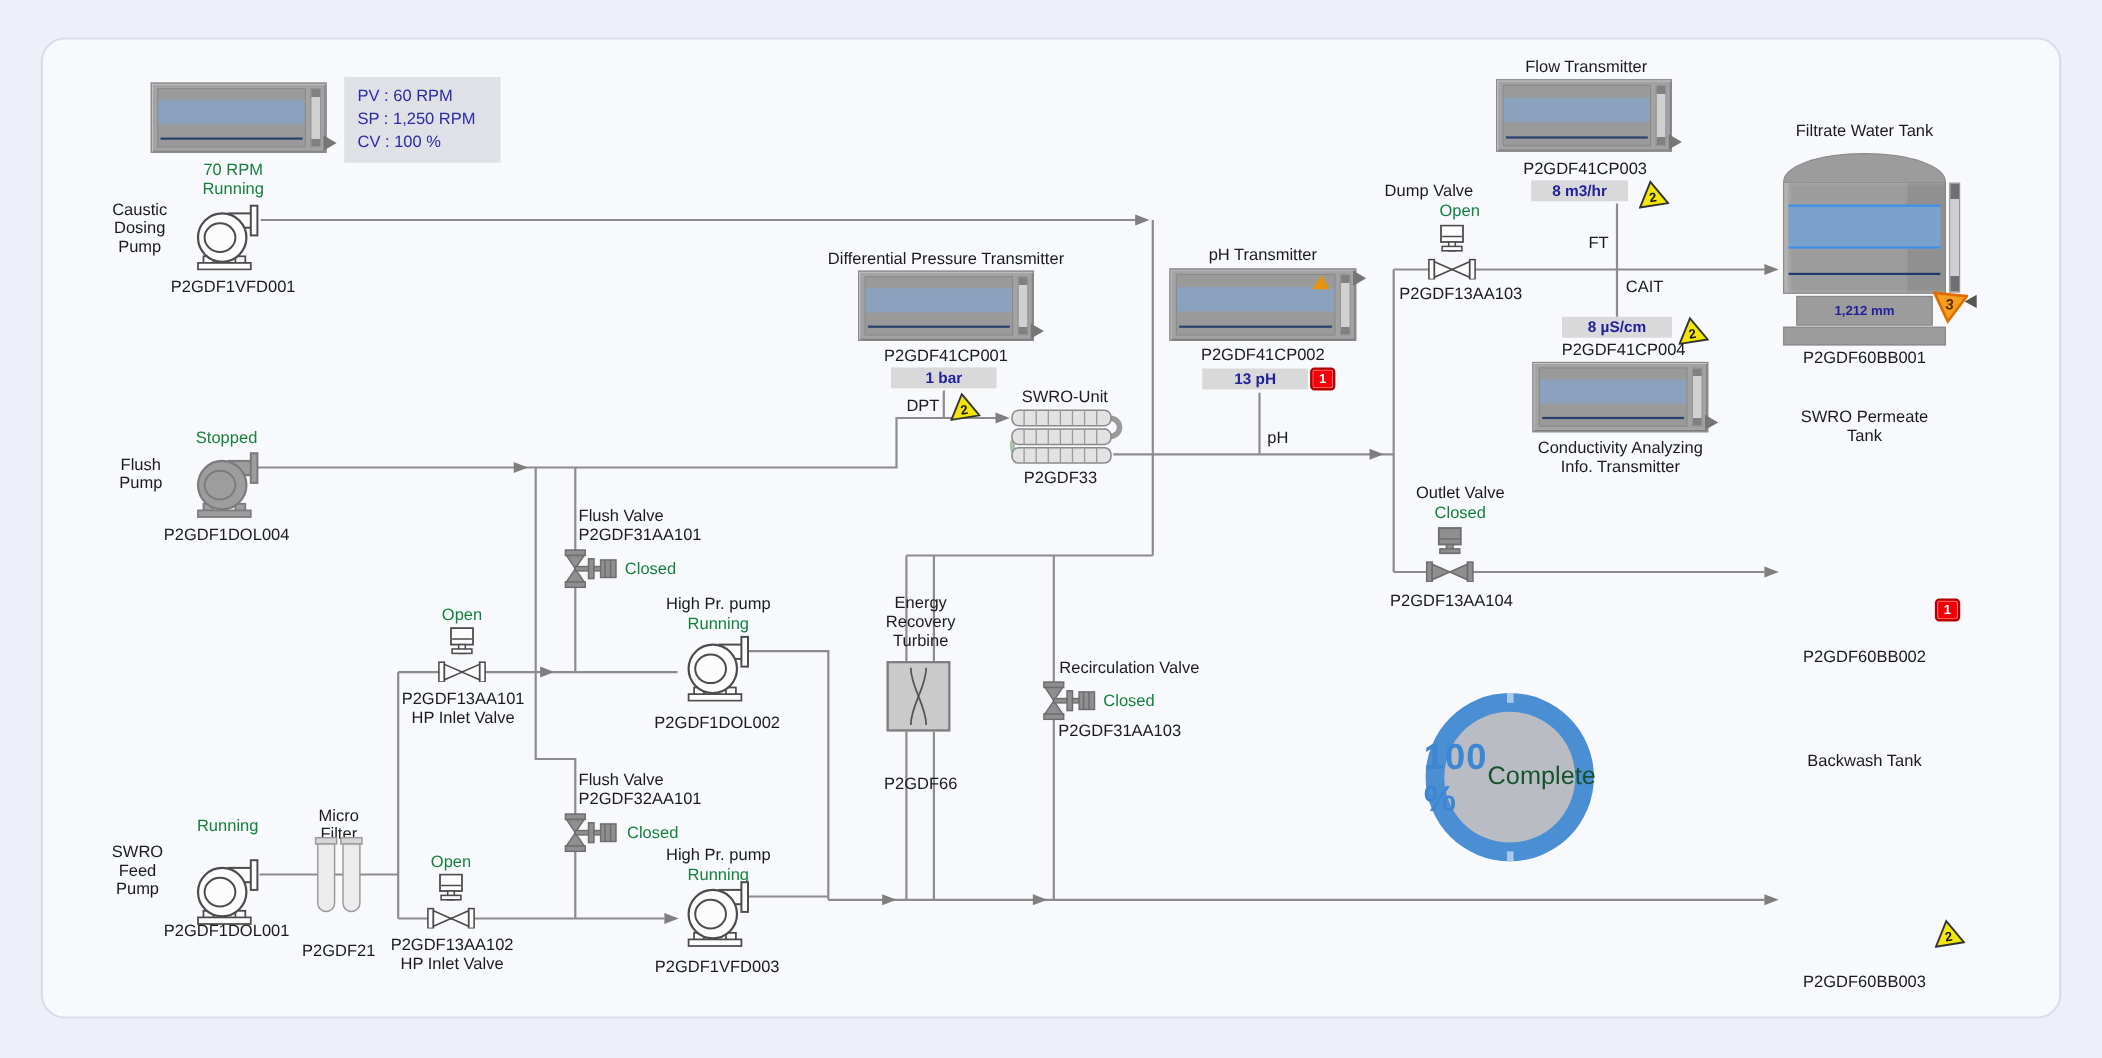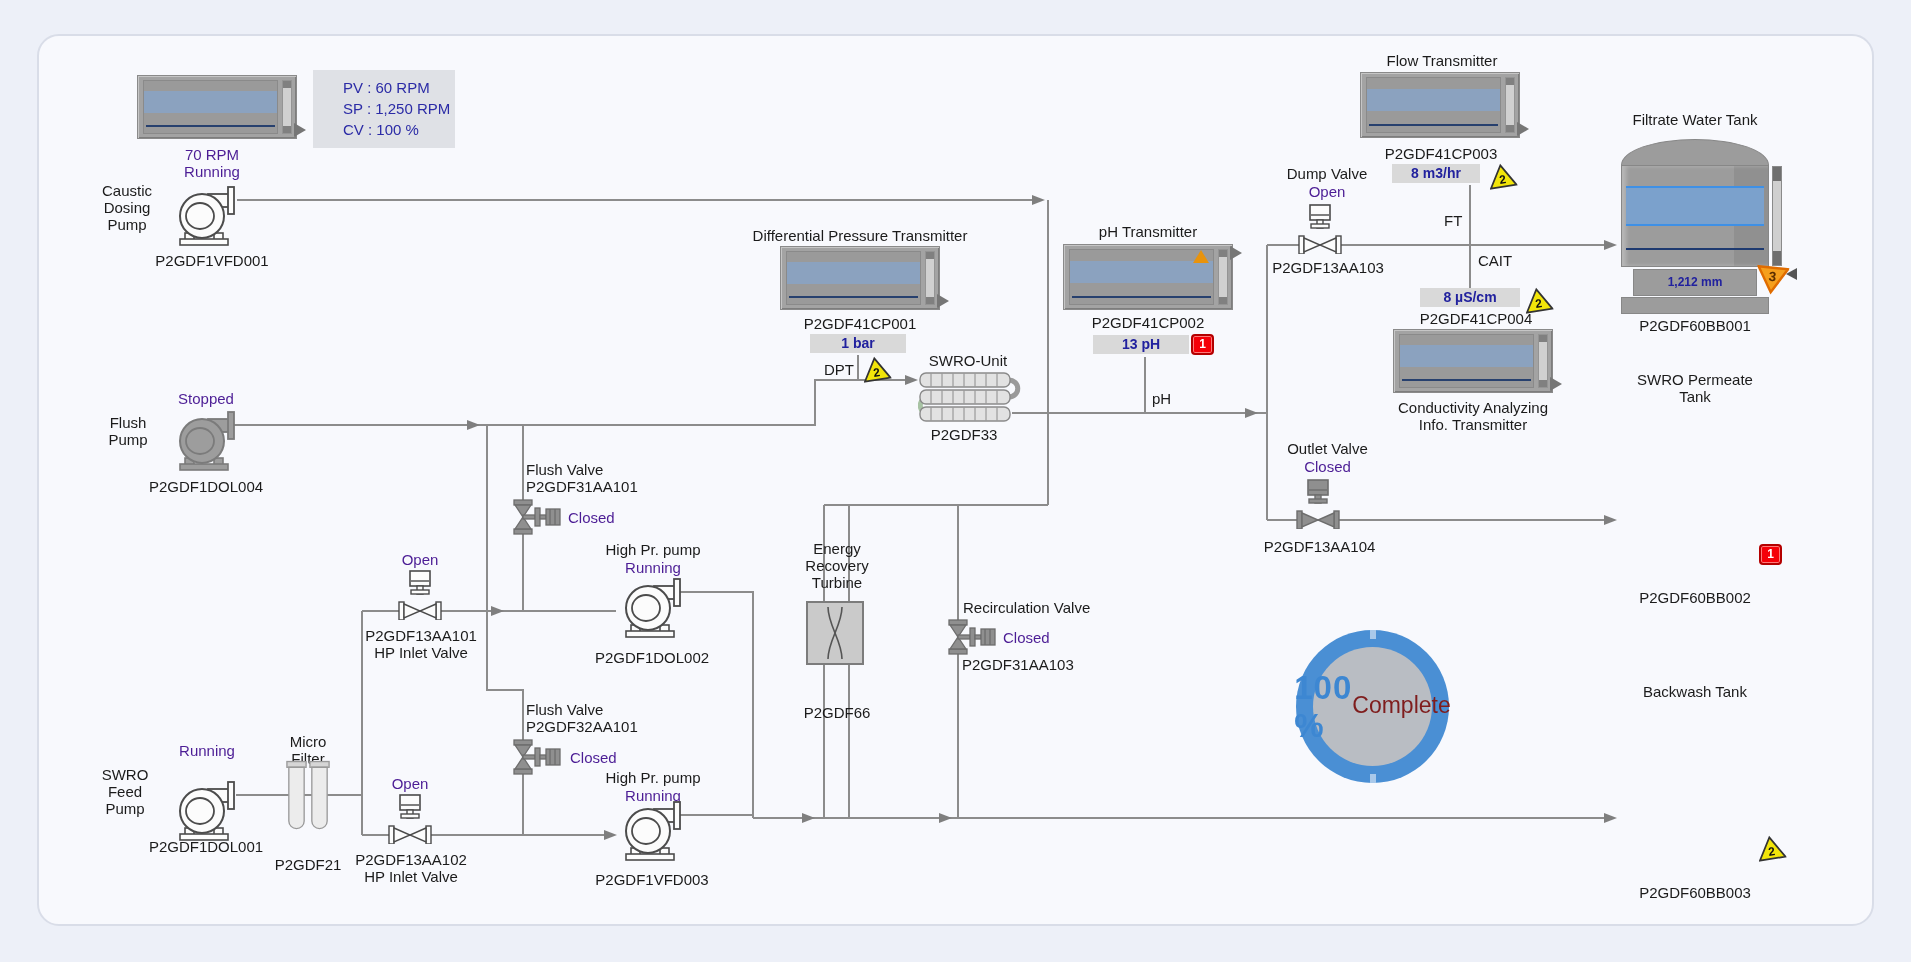--- a/index.html
+++ b/index.html
@@ -1,24 +1,24 @@
 <!DOCTYPE html>
 <html><head>
 <meta charset="utf-8">
 <style>
 *{margin:0;padding:0;box-sizing:border-box}
 html,body{background:#ecf0f7;font-family:"Liberation Sans","DejaVu Sans",sans-serif}
 #canvas{position:relative;width:1911px;height:962px;background:#edf0f8;overflow:hidden}
 .panel{position:absolute;left:37px;top:34px;width:1837px;height:892px;background:#f8f9fd;border:2px solid #d9dde8;border-radius:22px}
 .lbl{position:absolute;font-size:15px;color:#1b1b1b;line-height:17px}
-.stat{position:absolute;font-size:15px;color:#4c1d95;line-height:17px}
+.stat{position:absolute;font-size:15px;color:#15803d;line-height:17px}
 .id{position:absolute;font-size:15px;color:#1b1b1b;line-height:17px}
 .tc{text-align:center}.tr{text-align:right}
 .vbox{position:absolute;background:#d9d9d9;color:#21219e;font-weight:700;font-size:14px;text-align:center;height:19px;line-height:19px}
-.pvbox{position:absolute;left:313px;top:70px;width:142px;height:78px;background:#dfe1e6;color:#2b2ba6;font-size:15px;line-height:21px;padding:7px 0 0 30px}
+.pvbox{position:absolute;left:313px;top:70px;width:142px;height:78px;background:#dfe1e6;color:#2b2ba6;font-size:15px;line-height:21px;padding:7px 0 0 12px}
 
 .txd{position:absolute;background:#a3a3a3;border:1px solid #8a8a8a;box-shadow:inset 1px 1px 0 #c6c6c6,inset -1px -1px 0 #7d7d7d}
 .txd-screen{position:absolute;left:5px;top:4px;right:18px;bottom:4px;background:#9a9a9a;border:1px solid #8a8a8a}
 .txd-band{position:absolute;left:0;right:0;top:20%;height:42%;background:#8ba2bf}
 .txd-line{position:absolute;left:2px;right:2px;bottom:6px;border-top:2px solid #27406e}
 .txd-scroll{position:absolute;right:4px;top:4px;bottom:4px;width:10px;background:linear-gradient(#808080 0 13%,#d0d0d0 13% 87%,#808080 87%);border:1px solid #949494}
 .txd-arrow{position:absolute;right:-17px;width:0;height:0;border:7px solid transparent;border-left:12px solid #767676}
 .txd-arrow.bottom{bottom:1px}.txd-arrow.top{top:1px}
 .txd-alarm{position:absolute;right:23px;top:5px;width:0;height:0;border-left:8px solid transparent;border-right:8px solid transparent;border-bottom:13px solid #e8930c}
 
@@ -38,21 +38,21 @@
 .tank-navline{position:absolute;left:4px;right:4px;height:0;border-top:2px solid #1e3a70}
 .tank-lvlbar{position:absolute;right:-14px;top:0;bottom:0;width:10px;background:linear-gradient(#6f6f6f 0 14%,#cfcfcf 14% 86%,#6f6f6f 86%);border:1px solid #8a8a8a}
 .tank-arrow{position:absolute;width:0;height:0;border:6px solid transparent;border-right:11px solid #555;right:-29px}
 .tank-ped{margin:2px 12px 0;height:27px;background:#9c9c9c;border:1px solid #878787;text-align:center;font-size:12px;font-weight:700;color:#21219e;line-height:25px}
 .tank-base{margin-top:1px;height:17px;background:#9c9c9c;border:1px solid #878787}
 
 .gauge{position:absolute;left:1296px;top:630px;width:153px;height:153px;border-radius:50%;background:#4a8fd4;display:flex;align-items:center;justify-content:center}
 .gauge-notch{position:absolute;left:74px;width:6px;height:9px;background:#a9c9ea}
 .gauge-inner{width:119px;height:119px;border-radius:50%;background:#b9bdc3;display:flex;flex-direction:row;align-items:center;justify-content:center}
 .gauge-val{font-size:33px;font-weight:700;color:#3d87d2;letter-spacing:1px}
-.gauge-lbl{font-size:23px;color:#7f1d1d;margin-top:-2px}
+.gauge-lbl{font-size:23px;color:#14532d;margin-top:-2px}
 .pipes{position:absolute;left:0;top:0}
 svg text{font-family:"Liberation Sans",sans-serif}
 </style>
 </head>
 <body>
 
 <svg width="0" height="0" style="position:absolute" aria-hidden="true">
   <defs>
     <symbol id="sym-pump" viewBox="0 0 68 62">
       <rect x="13" y="49" width="9" height="7" fill="var(--pf)" stroke="var(--ps)" stroke-width="1.6"></rect>
@@ -308,21 +308,21 @@
       </div>
     <div class="txd-alarm"></div>
     <div class="txd-scroll"></div>
     <div class="txd-arrow top"></div>
   </div>
   <div class="id tc" style="left:1085px;top:314px;width:126px">P2GDF41CP002</div>
   <div class="vbox" style="left:1093px;top:335px;width:96px">13 pH</div>
   <div class="rbadge" style="left:1191px;top:334px">1</div>
   <div class="lbl" style="left:1152px;top:390px;width:30px">pH</div>
 
-  <div class="lbl tc" style="left:1277px;top:165px;width:100px">Dump Valve</div>
+  <div class="lbl tc" style="left:1249px;top:165px;width:100px">Dump Valve</div>
   <div class="stat tc" style="left:1277px;top:183px;width:100px">Open</div>
   <svg class="valve open" style="left:1298px;top:204px;width:44px;height:50px">
       <use href="#sym-valve-v"></use>
     </svg>
   <div class="id tc" style="left:1267px;top:259px;width:122px">P2GDF13AA103</div>
 
   <div class="lbl tc" style="left:1380px;top:52px;width:124px">Flow Transmitter</div>
   <div class="txd" style="left:1360px;top:72px;width:160px;height:66px">
     <div class="txd-screen">
         <div class="txd-band"></div>

